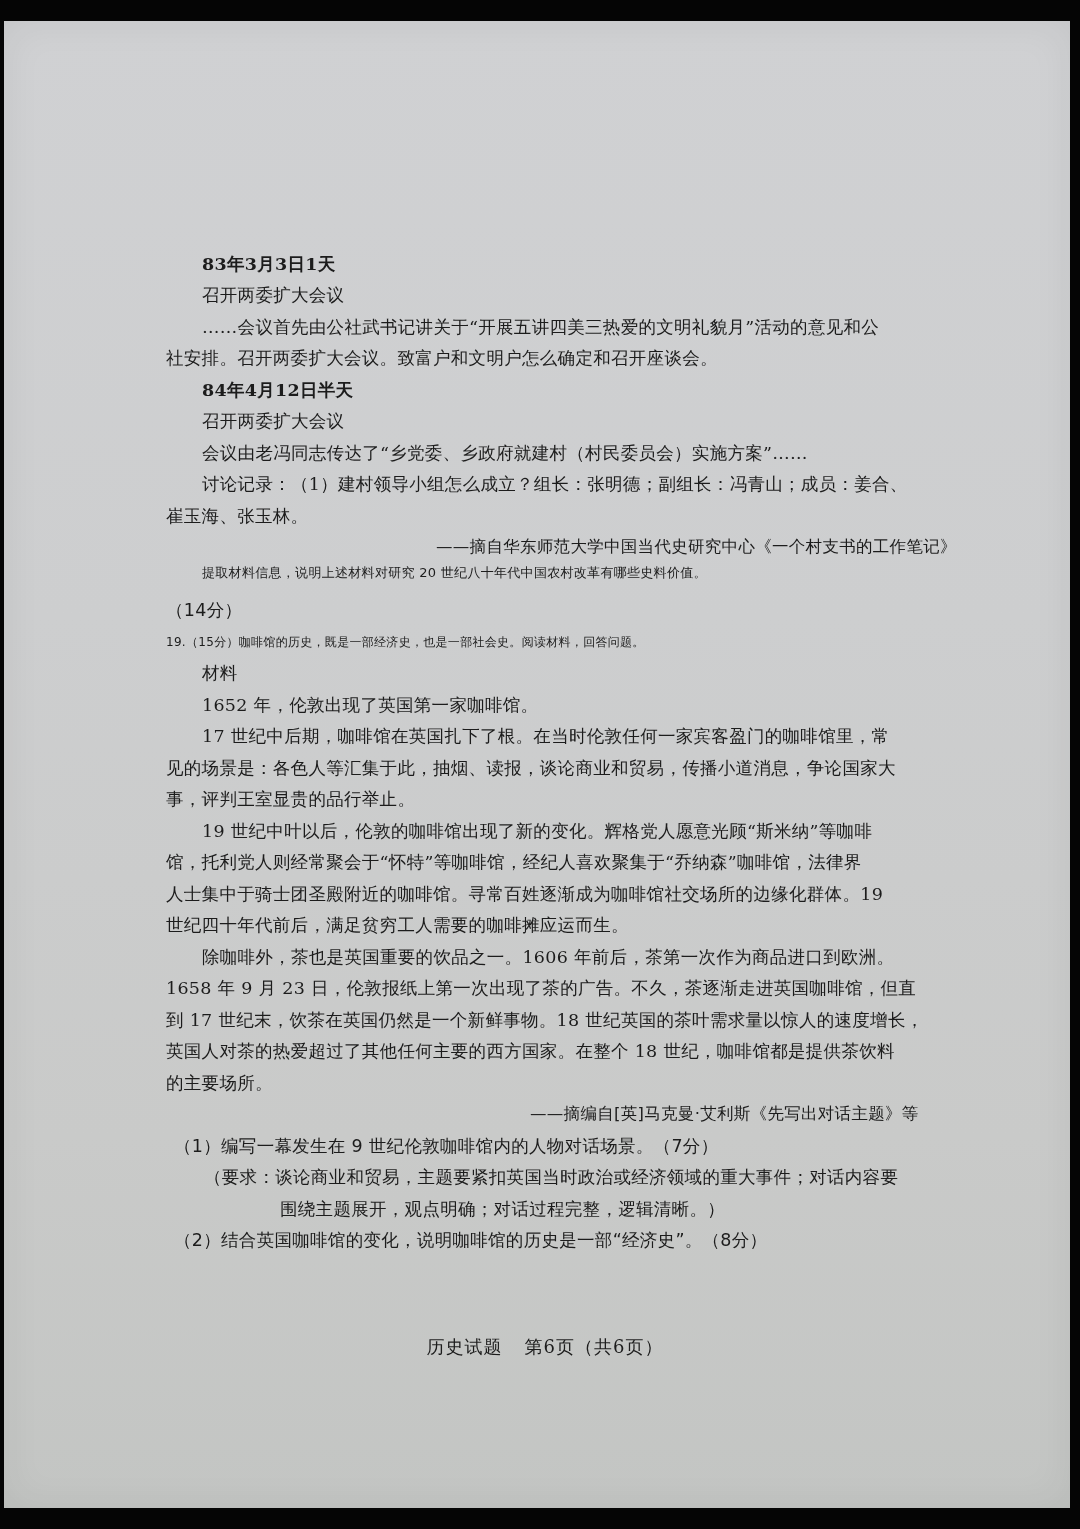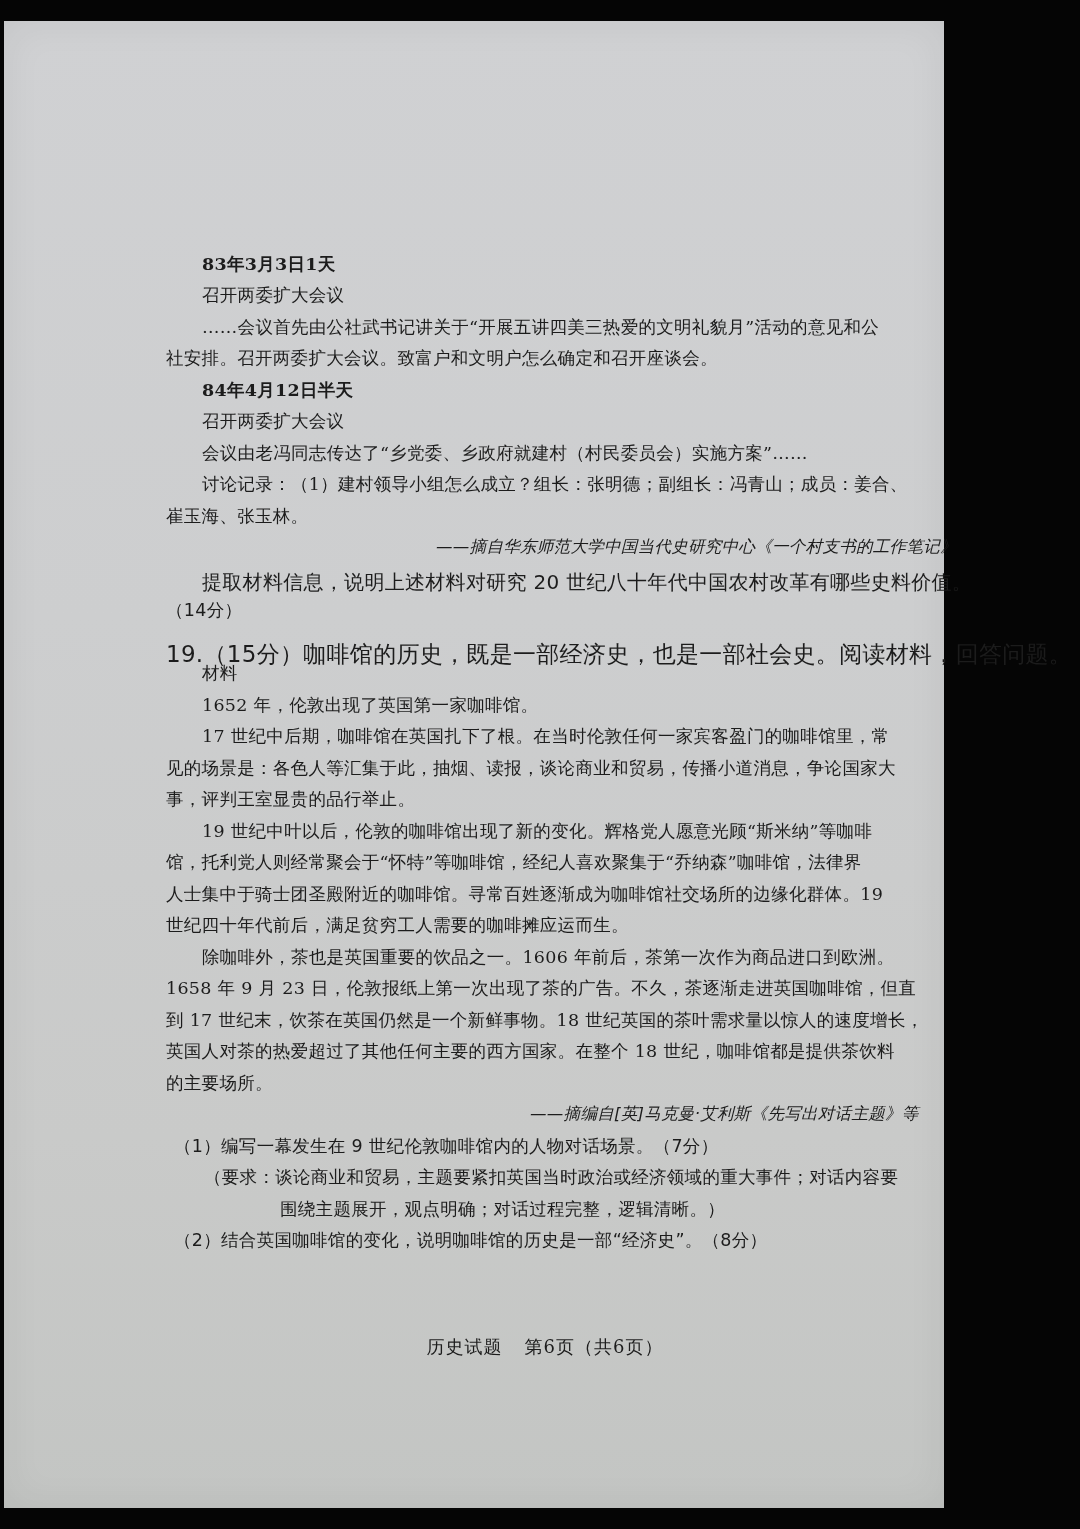--- a/index.html
+++ b/index.html
@@ -10,21 +10,21 @@
   body {
     width: 1080px;
     height: 1529px;
     position: relative;
     overflow: hidden;
   }
   .page {
     position: absolute;
     left: 4px;
     top: 21px;
-    width: 940px;
+    width: 1066px;
     height: 1487px;
     background: linear-gradient(180deg, #d0d1d3 0%, #cdcecf 40%, #c9cac9 75%, #c3c5c3 100%);
     box-shadow: inset 0 0 40px rgba(0,0,0,0.06);
   }
   .content {
     position: absolute;
     left: 162px;
     top: 228px;
     width: 770px;
     font-family: "DejaVu Serif", "Liberation Serif", serif;
@@ -37,21 +37,20 @@
     left: 0;
     white-space: nowrap;
     line-height: 30px;
     height: 30px;
   }
   .ind { left: 36px; }
   .bold { font-weight: bold; }
   .src {
     font-family: "DejaVu Sans", "Liberation Sans", sans-serif;
     font-size: 16.5px;
-    font-style: italic;
   }
   .sans {
     font-family: "DejaVu Sans", "Liberation Sans", sans-serif;
   }
   .footer {
     position: absolute;
     left: 0;
     width: 1066px;
     top: 1314px;
     text-align: center;
@@ -75,24 +74,24 @@
     <div class="line" style="top:94px">社安排。召开两委扩大会议。致富户和文明户怎么确定和召开座谈会。</div>
 
     <div class="line ind bold" style="top:126px">84年4月12日半天</div>
     <div class="line ind" style="top:157px">召开两委扩大会议</div>
     <div class="line ind" style="top:189px">会议由老冯同志传达了“乡党委、乡政府就建村（村民委员会）实施方案”……</div>
     <div class="line ind" style="top:220px">讨论记录：（1）建村领导小组怎么成立？组长：张明德；副组长：冯青山；成员：姜合、</div>
     <div class="line" style="top:252px">崔玉海、张玉林。</div>
 
     <div class="line src" style="top:283px; left:270px">——摘自华东师范大学中国当代史研究中心《一个村支书的工作笔记》</div>
 
-    <div class="line ind sans" style="top:318px; font-size:20px">提取材料信息，说明上述材料对研究 20 世纪八十年代中国农村改革有哪些史料价值。</div>
+    <div class="line ind sans" style="top:309px; font-size:13px">提取材料信息，说明上述材料对研究 20 世纪八十年代中国农村改革有哪些史料价值。</div>
     <div class="line sans" style="top:346px">（14分）</div>
 
-    <div class="line sans" style="top:390px; font-size:23px">19.（15分）咖啡馆的历史，既是一部经济史，也是一部社会史。阅读材料，回答问题。</div>
+    <div class="line sans" style="top:378px; font-size:12px">19.（15分）咖啡馆的历史，既是一部经济史，也是一部社会史。阅读材料，回答问题。</div>
     <div class="line ind sans" style="top:409px">材料</div>
 
     <div class="line ind" style="top:441px">1652 年，伦敦出现了英国第一家咖啡馆。</div>
 
     <div class="line ind" style="top:472px">17 世纪中后期，咖啡馆在英国扎下了根。在当时伦敦任何一家宾客盈门的咖啡馆里，常</div>
     <div class="line" style="top:504px">见的场景是：各色人等汇集于此，抽烟、读报，谈论商业和贸易，传播小道消息，争论国家大</div>
     <div class="line" style="top:535px">事，评判王室显贵的品行举止。</div>
 
     <div class="line ind" style="top:567px">19 世纪中叶以后，伦敦的咖啡馆出现了新的变化。辉格党人愿意光顾“斯米纳”等咖啡</div>
     <div class="line" style="top:598px">馆，托利党人则经常聚会于“怀特”等咖啡馆，经纪人喜欢聚集于“乔纳森”咖啡馆，法律界</div>

